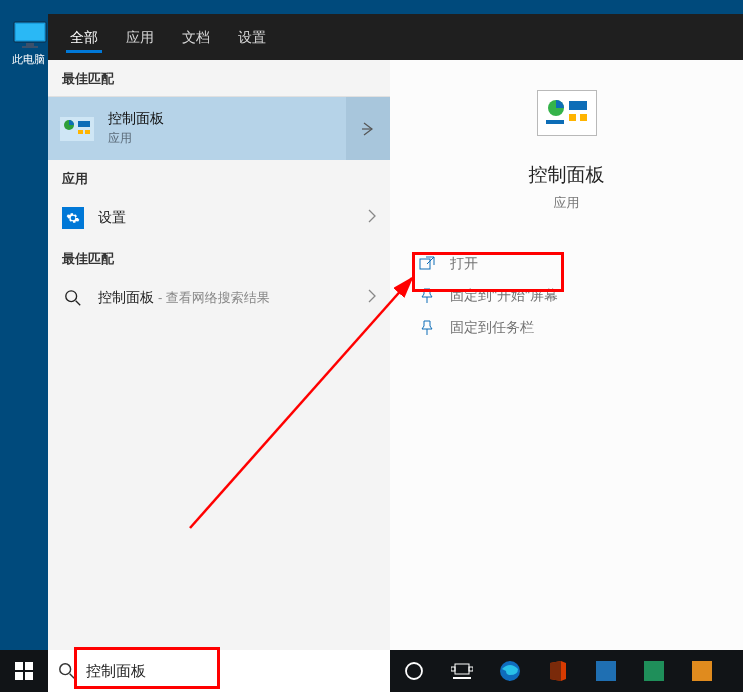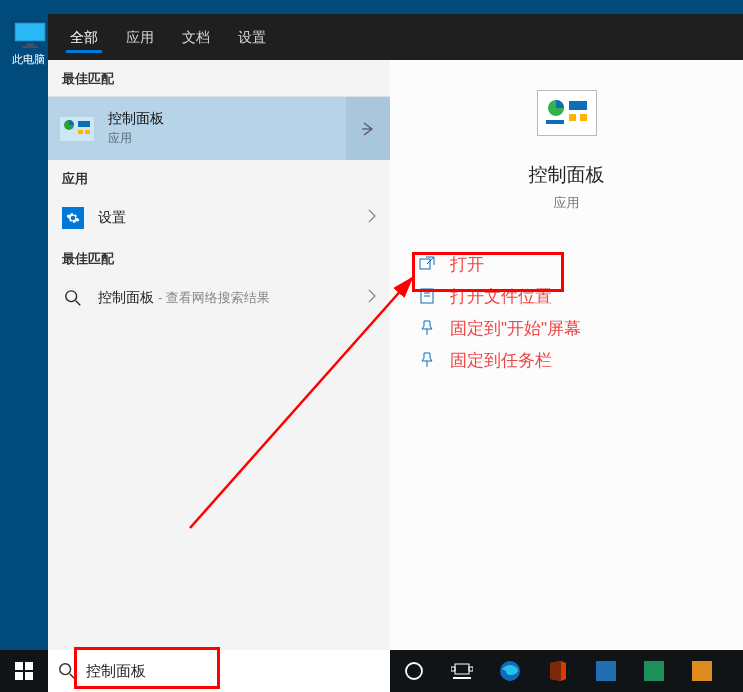--- a/index.html
+++ b/index.html
@@ -41,21 +41,21 @@
   .list-item .label { flex: 1; }
   .list-item .chev { color: #888; font-size: 16px; }
   .web-sub { color: #888; font-size: 13px; }
 
   
   .preview-icon-wrap { width: 60px; height: 46px; border: 1px solid #b9b9b9; margin: 0 auto; display: flex; align-items: center; justify-content: center; background: #fff; }
   .preview-title { text-align: center; font-size: 19px; margin-top: 26px; color: #222; }
   .preview-sub { text-align: center; font-size: 13px; color: #777; margin-top: 6px; }
 
   .actions { margin-top: 36px; }
-  .action-row { display: flex; align-items: center; gap: 14px; height: 32px; padding: 0 28px; font-size: 17px; color: #ef4444; cursor: pointer; }
+  .action-row { display: flex; align-items: center; gap: 14px; height: 32px; padding: 0 28px; font-size: 14px; color: #737373; cursor: pointer; }
   .action-row .ai { width: 18px; height: 18px; display:flex; align-items:center; justify-content:center; color:#0d6db7; }
 
   
   .taskbar { position: absolute; left: 0; bottom: 0; width: 743px; height: 42px; background: #111417; display: flex; align-items: center; }
   .start-btn { width: 48px; height: 42px; display: flex; align-items: center; justify-content: center; }
   .search-box { flex: 0 0 342px; height: 42px; background: #fff; display: flex; align-items: center; padding: 0 10px; gap: 10px; }
   .search-box input { border: none; outline: none; font-size: 15px; flex: 1; background: transparent; color: #222; }
   .tb-icons { display: flex; align-items: center; height: 100%; }
   .tb-btn { width: 48px; height: 42px; display: flex; align-items: center; justify-content: center; }
 
@@ -175,30 +175,20 @@
                 <rect x="1" y="3" width="10" height="10" stroke="#0d6db7" fill="none"></rect>
                 <path d="M7 1 H15 V9" stroke="#0d6db7" fill="none"></path>
                 <path d="M15 1 L8 8" stroke="#0d6db7"></path>
               </svg>
           </div>
           <span>打开</span>
         </div>
         <div class="action-row">
           <div class="ai">
             <svg width="14" height="16" viewBox="0 0 14 16">
-                <rect x="1" y="1" width="12" height="14" stroke="#0d6db7" fill="none"></rect>
-                <line x1="4" y1="5" x2="10" y2="5" stroke="#0d6db7"></line>
-                <line x1="4" y1="8" x2="10" y2="8" stroke="#0d6db7"></line>
-              </svg>
-          </div>
-          <span>打开文件位置</span>
-        </div>
-        <div class="action-row">
-          <div class="ai">
-            <svg width="14" height="16" viewBox="0 0 14 16">
                 <path d="M4 1 H10 V6 L12 9 H2 L4 6 Z M7 9 V15" stroke="#0d6db7" fill="none"></path>
               </svg>
           </div>
           <span>固定到"开始"屏幕</span>
         </div>
         <div class="action-row">
           <div class="ai">
             <svg width="14" height="16" viewBox="0 0 14 16">
                 <path d="M4 1 H10 V6 L12 9 H2 L4 6 Z M7 9 V15" stroke="#0d6db7" fill="none"></path>
               </svg>

